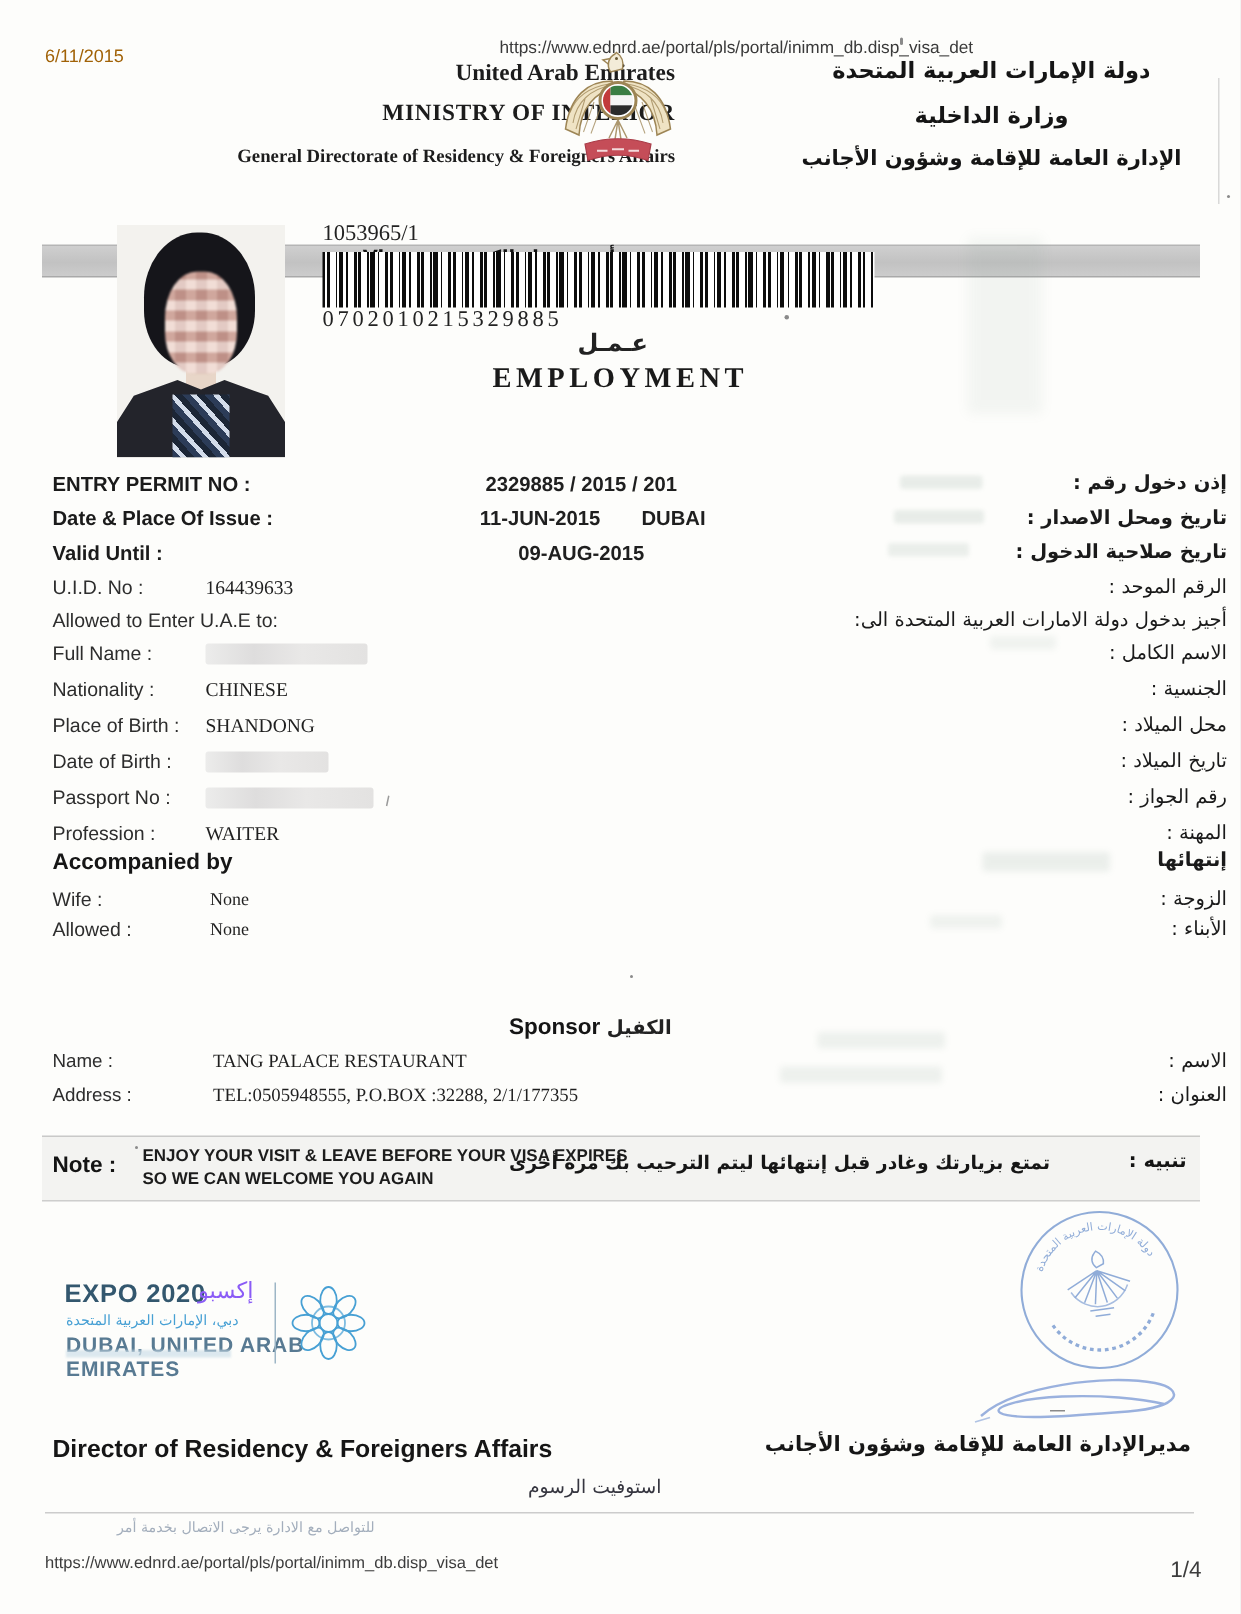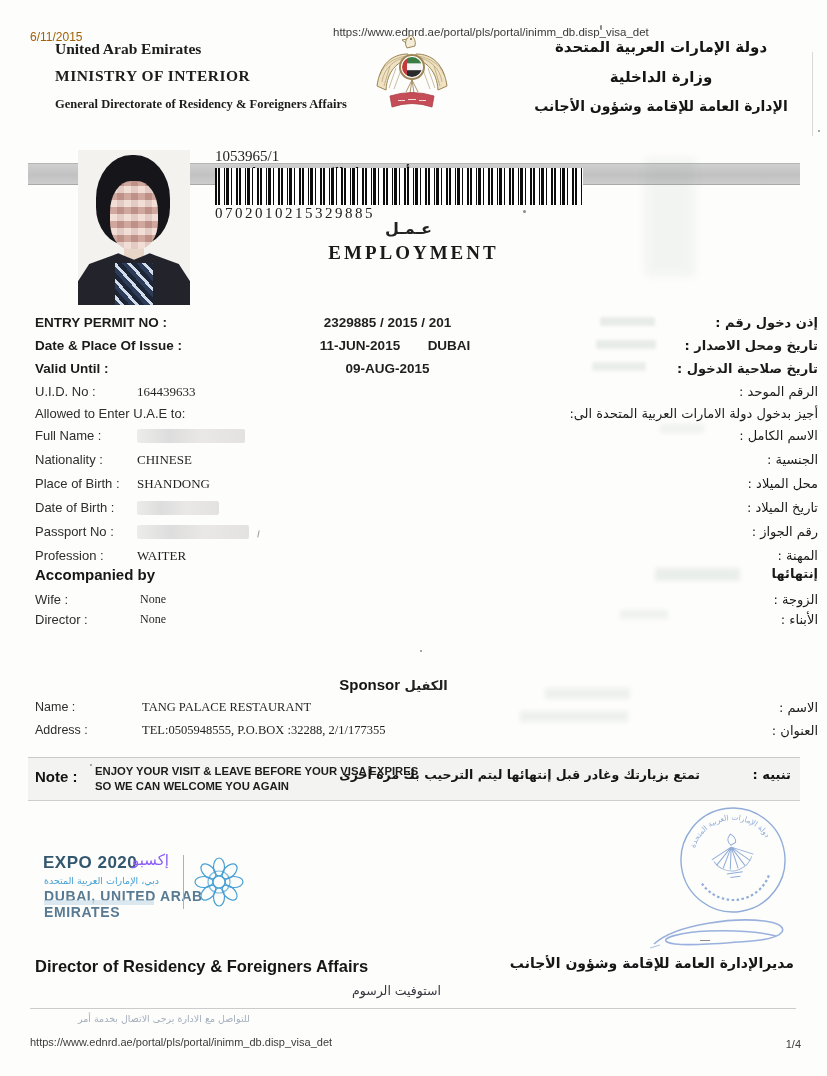--- a/index.html
+++ b/index.html
@@ -6,24 +6,24 @@
   .page{position:relative;width:827px;height:1076px;margin:0 auto;background:#fdfdfb;
         font-family:"Liberation Sans",sans-serif;color:#222;overflow:hidden;}
   .abs{position:absolute;}
   .ar{font-family:"DejaVu Sans",sans-serif;direction:rtl;unicode-bidi:plaintext;}
   .serif{font-family:"Liberation Serif",serif;}
 
   
   .scan-date{left:30px;top:30px;font-size:12px;color:#a16207;}
   .scan-url{left:333px;top:26px;font-size:11.5px;color:#3a3a3a;}
   .footer-url{left:30px;top:1036px;font-size:11px;color:#3c3c3c;}
-  .footer-page{right:26px;top:1038px;font-size:11px;color:#3c3c3c;}
-
-  
-  .lh-en{left:55px;width:395px;text-align:left;font-family:"Liberation Serif",serif;font-weight:bold;color:#1c1c1c;}
+  .footer-page{right:26px;top:1038px;font-size:15px;color:#3c3c3c;}
+
+  
+  .lh-en{left:55px;width:395px;text-align:right;font-family:"Liberation Serif",serif;font-weight:bold;color:#1c1c1c;}
   .lh-en1{top:40px;font-size:15.5px;}
   .lh-en2{top:67px;font-size:15.5px;letter-spacing:.5px;}
   .lh-en3{top:97px;font-size:12.5px;}
   .lh-ar{left:515px;width:292px;text-align:center;font-family:"DejaVu Sans",sans-serif;direction:rtl;font-weight:bold;color:#151515;}
   .lh-ar1{top:38px;font-size:15px;}
   .lh-ar2{top:68px;font-size:15px;}
   .lh-ar3{top:98px;font-size:14px;}
 
   
   .banner{left:28px;top:126px;width:772px;height:20px;
@@ -242,21 +242,21 @@
   <div class="frow" style="top:566px">
     <span class="flab h">Accompanied by</span>
     <span class="far b">إنتهائها</span>
   </div>
   <div class="frow" style="top:592px">
     <span class="flab">Wife :</span>
     <span class="fval-s" style="left:140px;font-size:12px">None</span>
     <span class="far">الزوجة :</span>
   </div>
   <div class="frow" style="top:612px">
-    <span class="flab">Director :</span>
+    <span class="flab">Allowed :</span>
     <span class="fval-s" style="left:140px;font-size:12px">None</span>
     <span class="far">الأبناء :</span>
   </div>
 
   <div class="abs sp-head">
     <span class="en">Sponsor</span>
     <span class="arx">الكفيل</span>
   </div>
   <div class="frow" style="top:700px">
     <span class="sp-lab">Name :</span>

